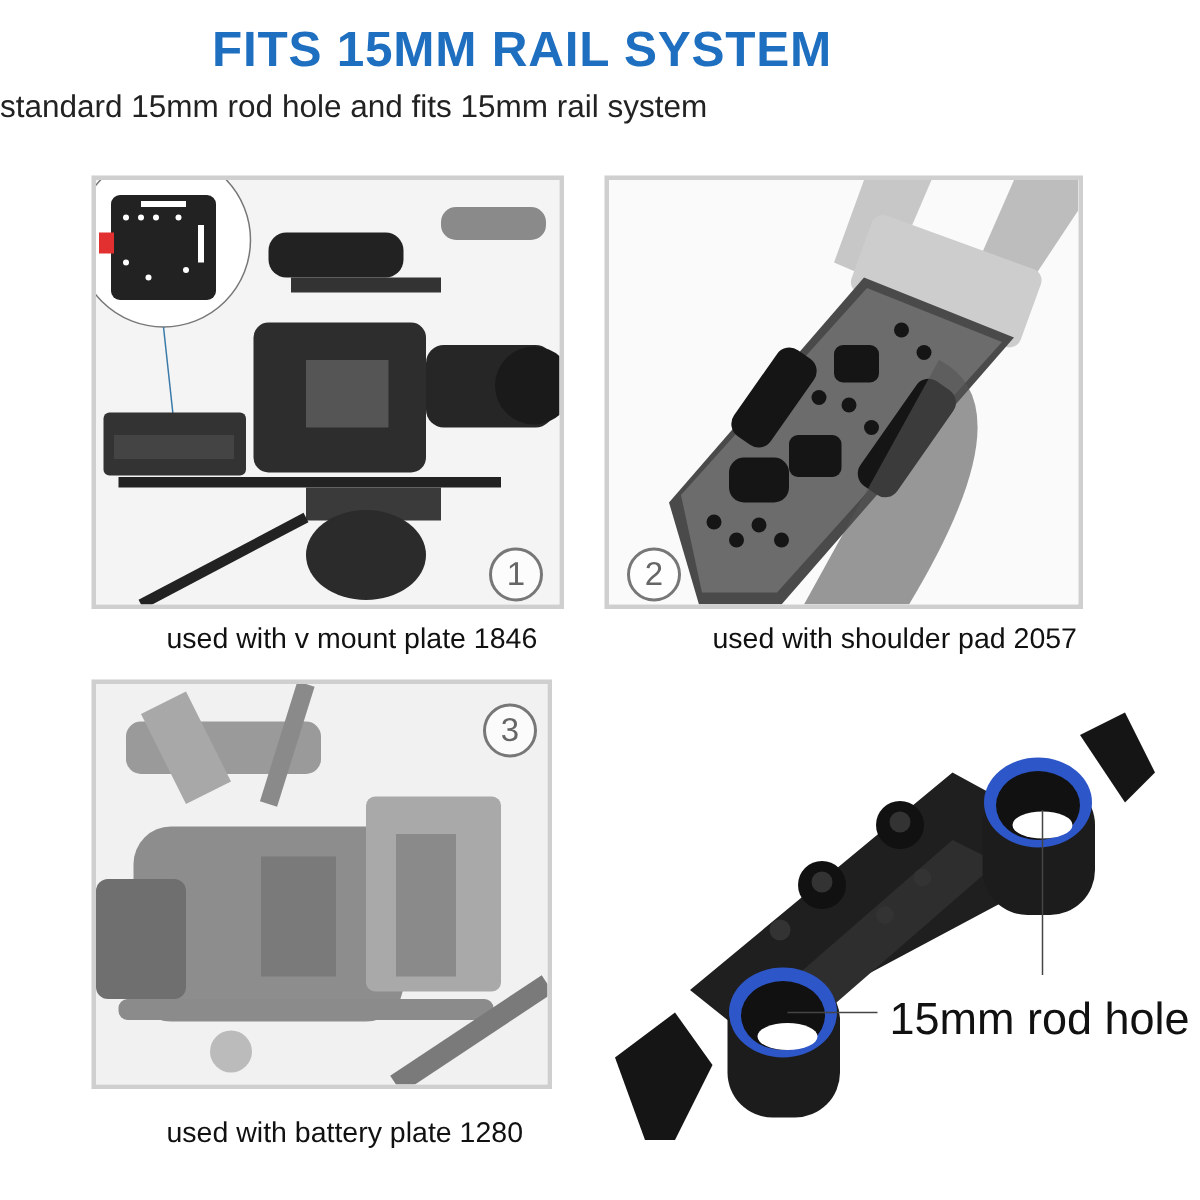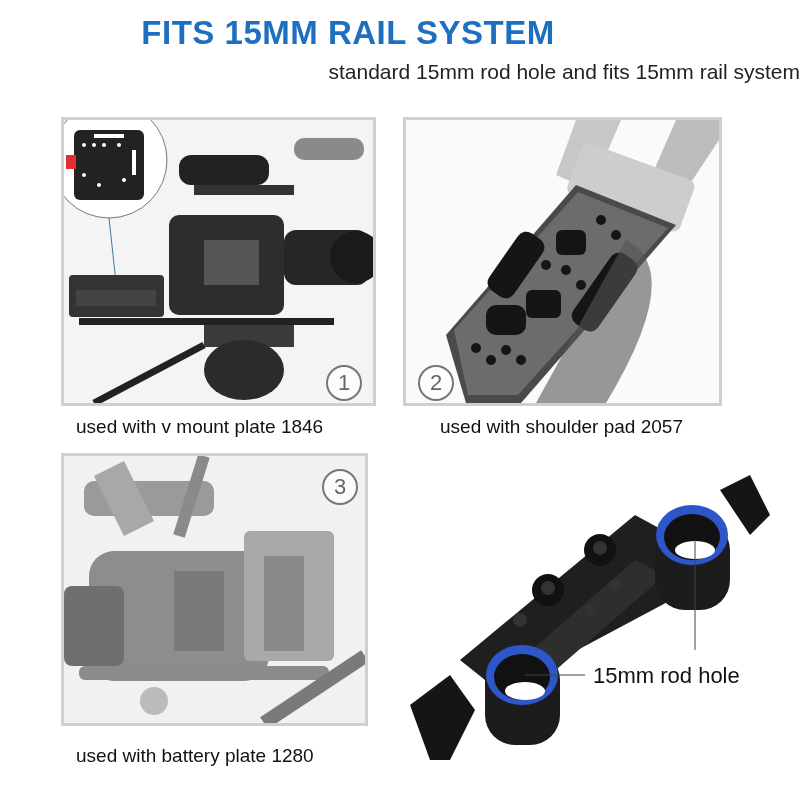--- a/index.html
+++ b/index.html
@@ -1,25 +1,25 @@
 <!DOCTYPE html>
 <html><head>
 <meta charset="utf-8">
 <style>
   html, body { margin:0; padding:0; background:#ffffff; }
   body { width:800px; height:800px; position:relative; overflow:hidden; font-family:"Liberation Sans", sans-serif; }
   .title { position:absolute; top:14px; left:0; width:696px; text-align:center; font-weight:bold; font-size:33px; color:#1f6fc1; letter-spacing:0.5px; font-family:"Liberation Sans", sans-serif; }
-  .subtitle { position:absolute; top:60px; left:0; width:800px; text-align:right; font-size:21px; color:#222; font-family:"Liberation Sans", sans-serif; }
+  .subtitle { position:absolute; top:60px; left:0; width:800px; text-align:left; font-size:21px; color:#222; font-family:"Liberation Sans", sans-serif; }
   .panel { position:absolute; border:3px solid #cfcfcf; background:#fafafa; box-sizing:border-box; overflow:hidden; }
   .p1 { left:61px; top:117px; width:315px; height:289px; }
   .p2 { left:403px; top:117px; width:319px; height:289px; }
   .p3 { left:61px; top:453px; width:307px; height:273px; }
   .num { position:absolute; width:32px; height:32px; border:2px solid #777; border-radius:50%; color:#666; font-size:22px; text-align:center; line-height:31px; background:rgba(255,255,255,0.7); font-family:"Liberation Sans", sans-serif; }
-  .caption { position:absolute; font-size:19px; color:#111; font-family:"Liberation Sans", sans-serif; }
-  .rodlabel { position:absolute; left:593px; top:663px; font-size:22px; color:#111; font-family:"Liberation Sans", sans-serif; }
+  .caption { position:absolute; font-size:19px; color:#111; font-family:"Liberation Sans", sans-serif;margin-left:35px; }
+  .rodlabel { position:absolute; left:593px; top:663px; font-size:30px; color:#111; font-family:"Liberation Sans", sans-serif; }
 </style>
 </head>
 <body>
 
 <div class="title">FITS 15MM RAIL SYSTEM</div>
 <div class="subtitle">standard 15mm rod hole and fits 15mm rail system</div>
 
 <div class="panel p1">
   <svg width="309" height="283">
     <rect width="309" height="283" fill="#f4f4f4"></rect>

